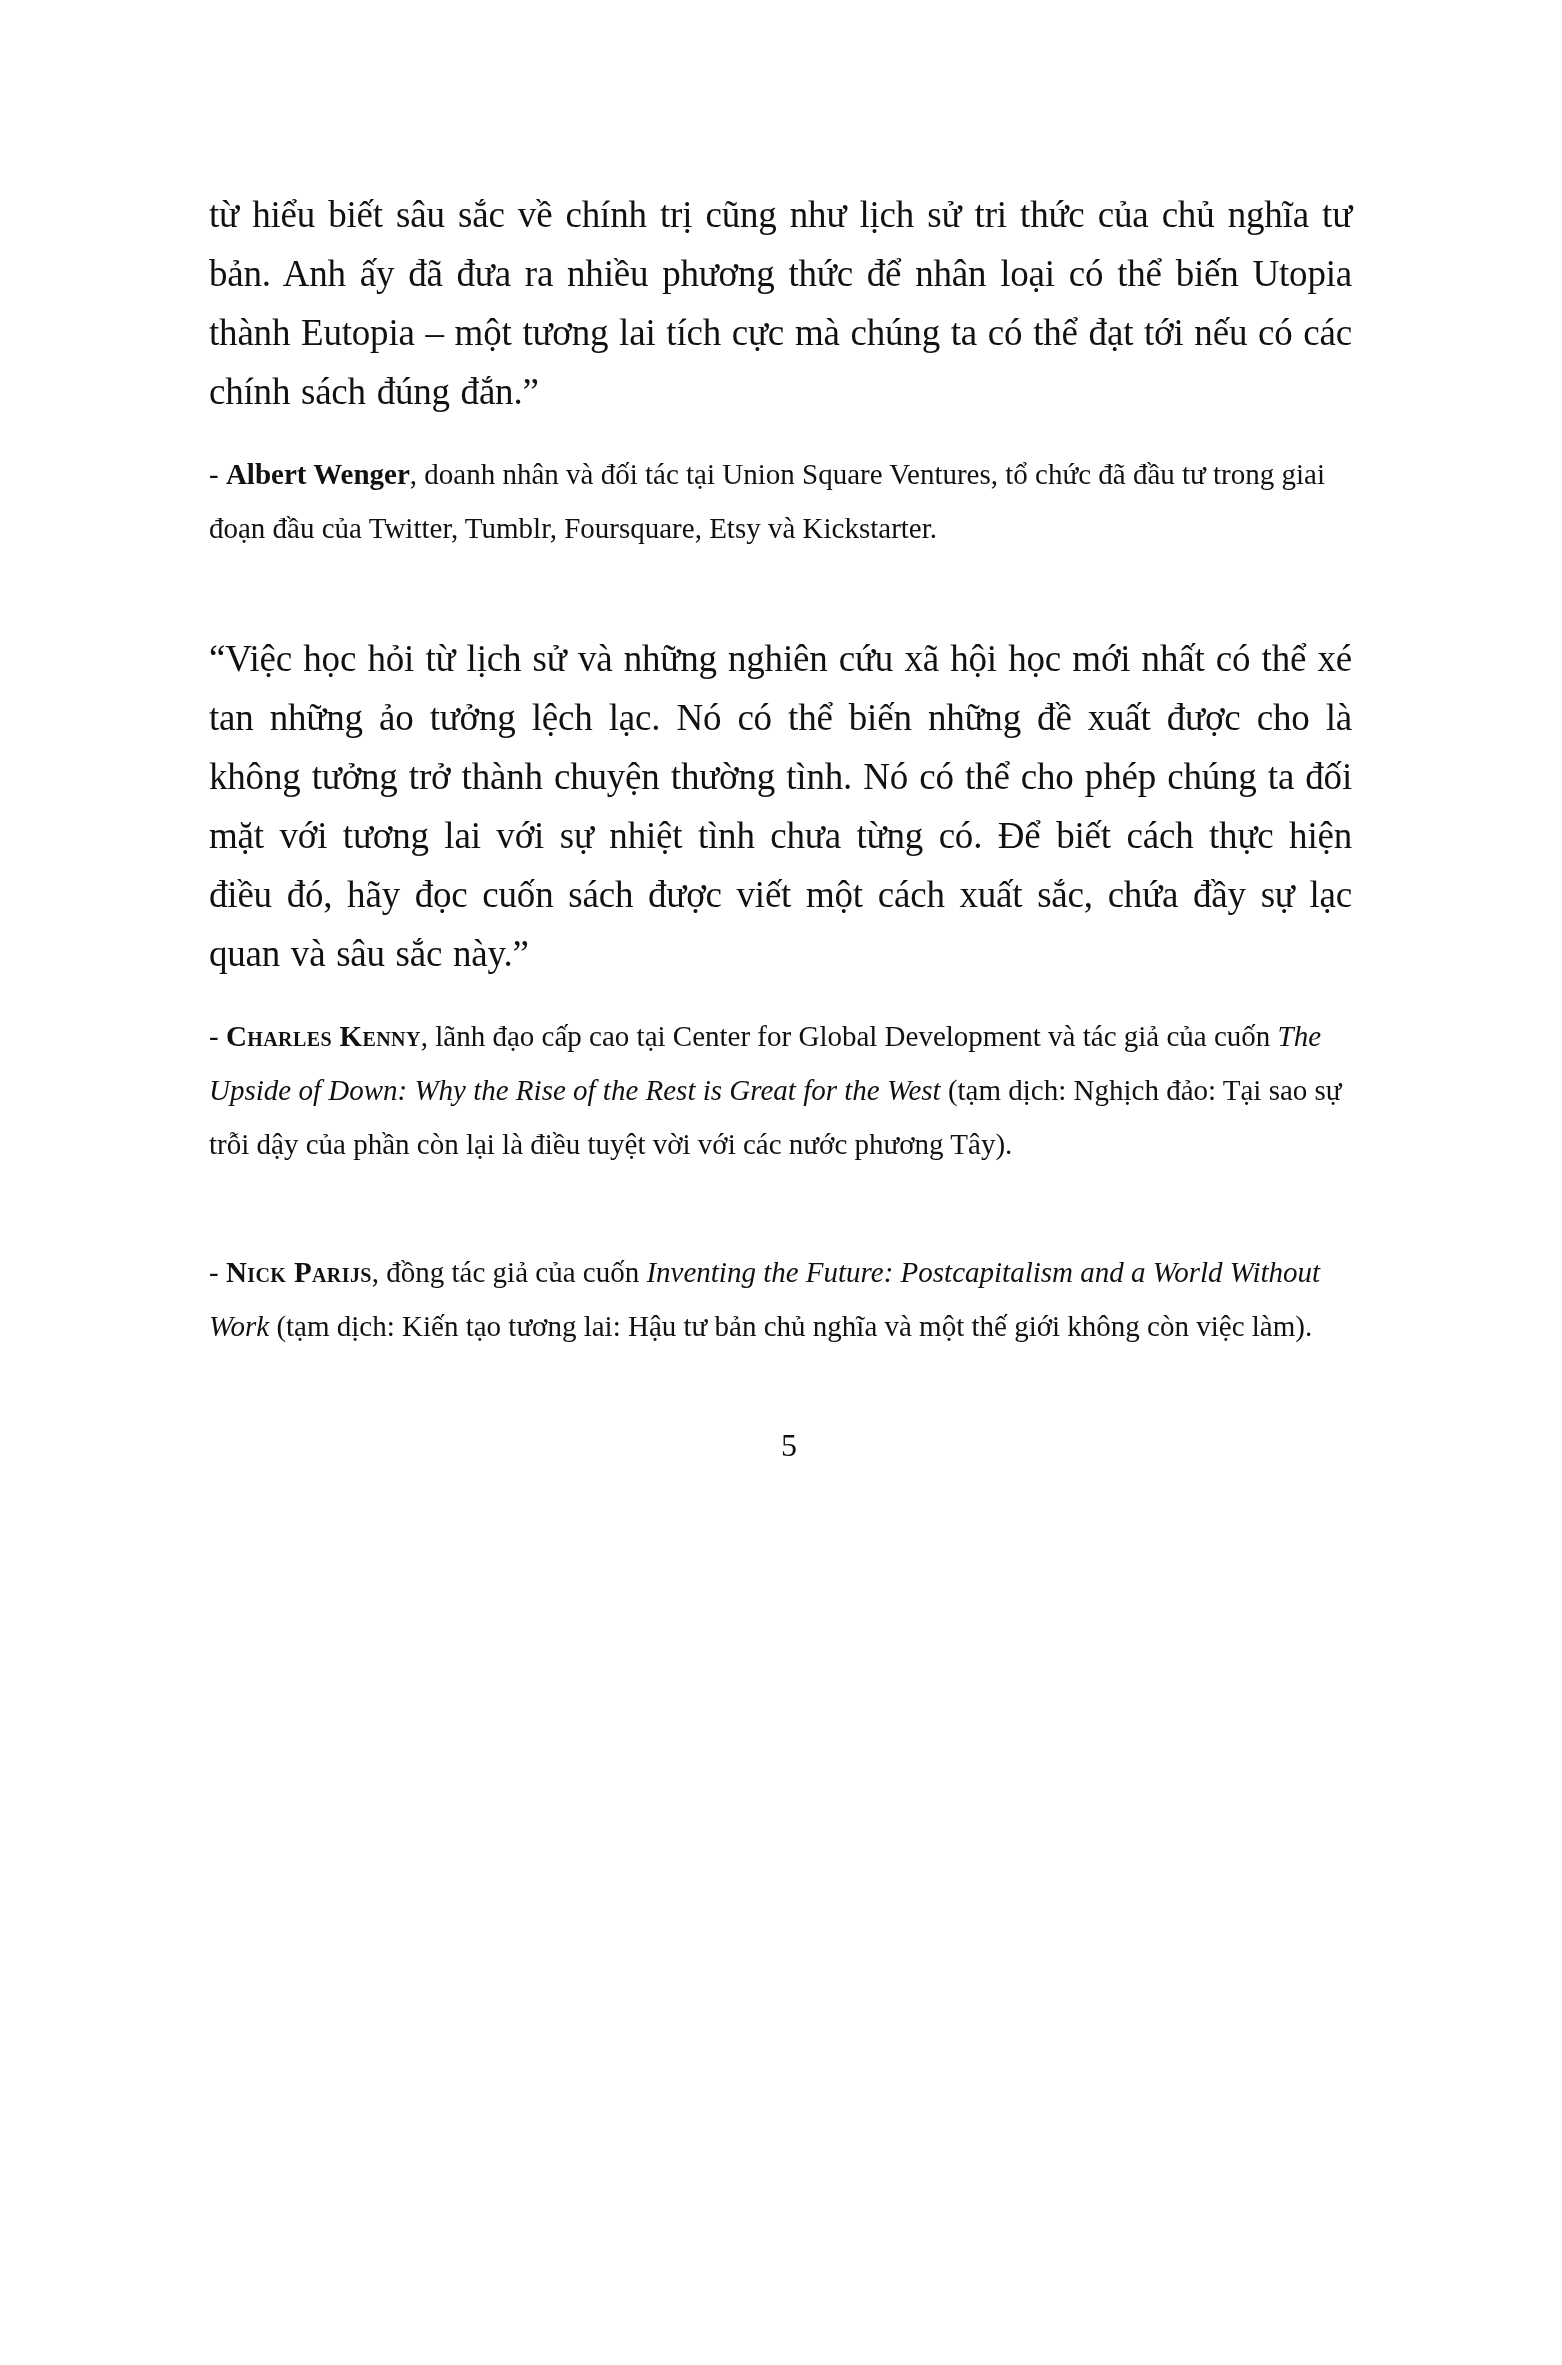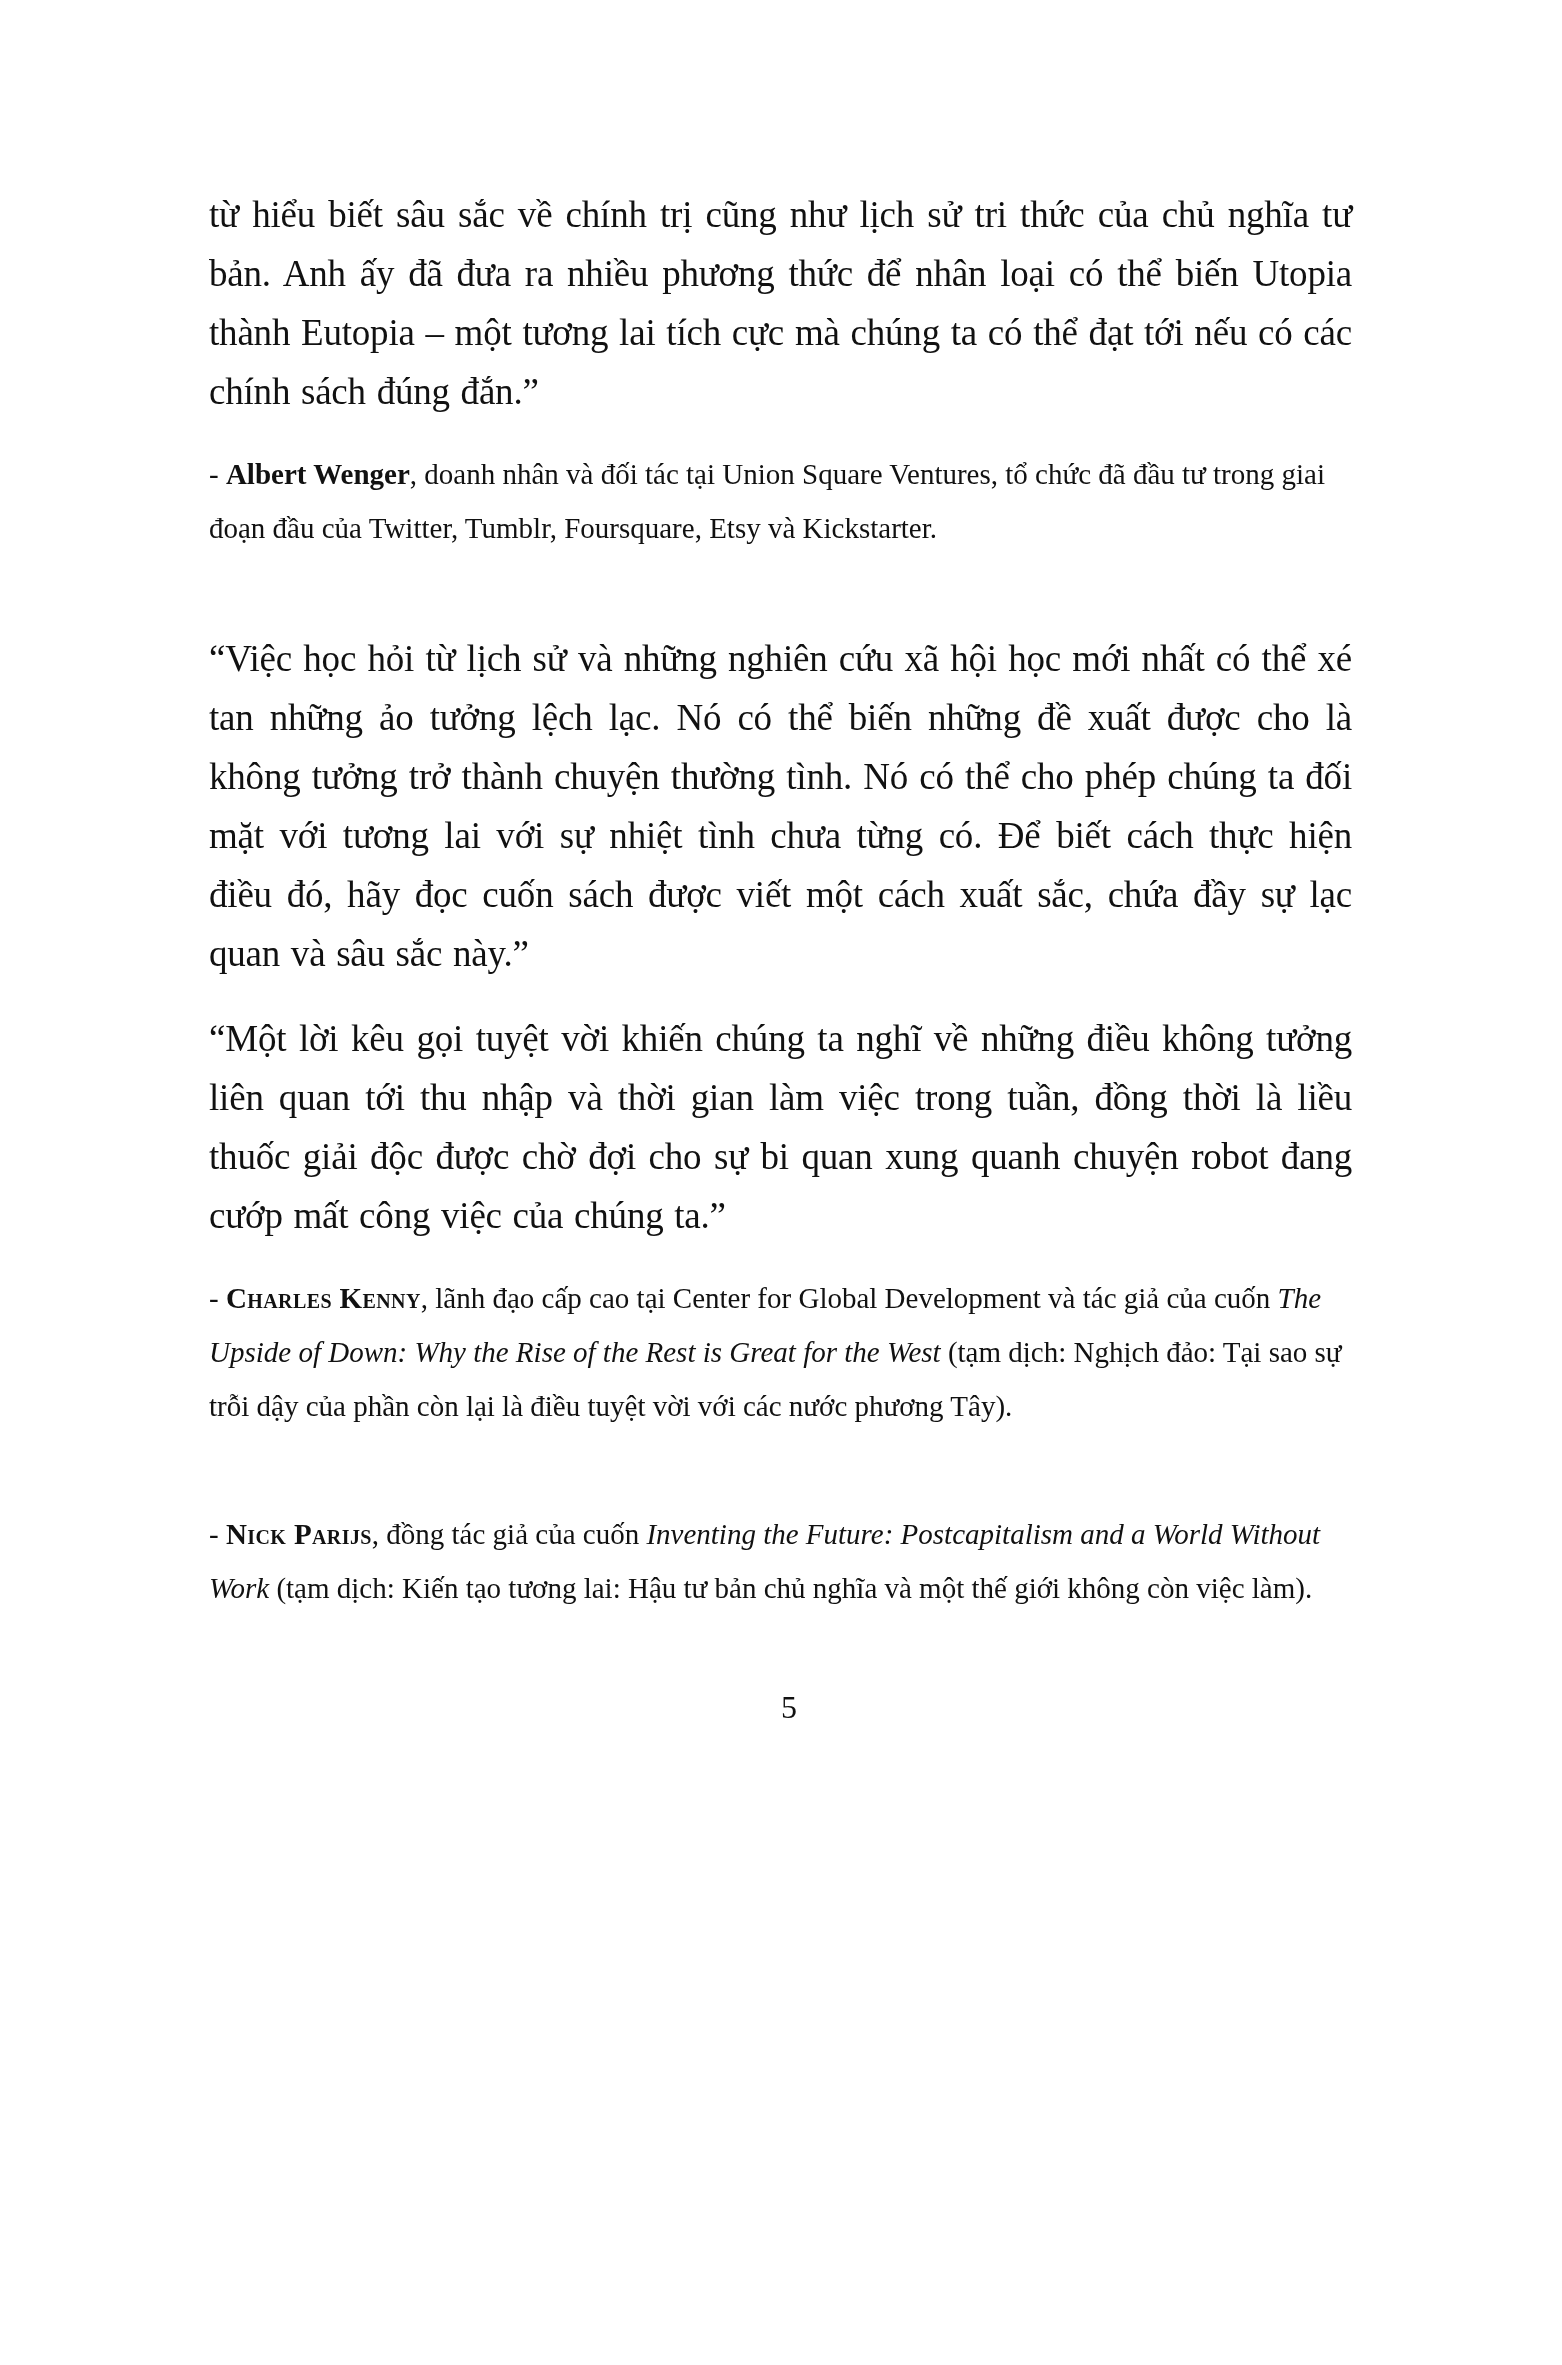--- a/index.html
+++ b/index.html
@@ -60,21 +60,20 @@
   <section>
     <p class="quote">từ hiểu biết sâu sắc về chính trị cũng như lịch sử tri thức của chủ nghĩa tư bản. Anh ấy đã đưa ra nhiều phương thức để nhân loại có thể biến Utopia thành Eutopia – một tương lai tích cực mà chúng ta có thể đạt tới nếu có các chính sách đúng đắn.”</p>
     <p class="attribution"><span>- </span><span class="name">Albert Wenger</span><span>, doanh nhân và đối tác tại Union Square Ventures, tổ chức đã đầu tư trong giai đoạn đầu của Twitter, Tumblr, Foursquare, Etsy và Kickstarter.</span><span class="book-title"></span><span></span></p>
   </section>
 
   <section>
     <p class="quote">“Việc học hỏi từ lịch sử và những nghiên cứu xã hội học mới nhất có thể xé tan những ảo tưởng lệch lạc. Nó có thể biến những đề xuất được cho là không tưởng trở thành chuyện thường tình. Nó có thể cho phép chúng ta đối mặt với tương lai với sự nhiệt tình chưa từng có. Để biết cách thực hiện điều đó, hãy đọc cuốn sách được viết một cách xuất sắc, chứa đầy sự lạc quan và sâu sắc này.”</p>
   </section>
 
   <section>
-    <p class="quote">“Một lời kêu gọi tuyệt vời khiến chúng ta nghĩ về những điều không tưởng liên quan tới thu nhập và thời gian làm việc trong tuần, đồng thời là liều thuốc giải độc được chờ đợi cho sự bi quan xung quanh chuyện robot đang cướp mất công việc của chúng ta.”</p>
     <p class="attribution"><span>- </span><span class="name smallcaps">Charles Kenny</span><span>, lãnh đạo cấp cao tại Center for Global Development và tác giả của cuốn </span><span class="book-title">The Upside of Down: Why the Rise of the Rest is Great for the West</span><span> (tạm dịch: Nghịch đảo: Tại sao sự trỗi dậy của phần còn lại là điều tuyệt vời với các nước phương Tây).</span></p>
   </section>
 
   <section>
     <p class="attribution"><span>- </span><span class="name smallcaps">Nick Parijs</span><span>, đồng tác giả của cuốn </span><span class="book-title">Inventing the Future: Postcapitalism and a World Without Work</span><span> (tạm dịch: Kiến tạo tương lai: Hậu tư bản chủ nghĩa và một thế giới không còn việc làm).</span></p>
   </section>
 
   <div class="footer">
     <span>5</span>
   </div>

